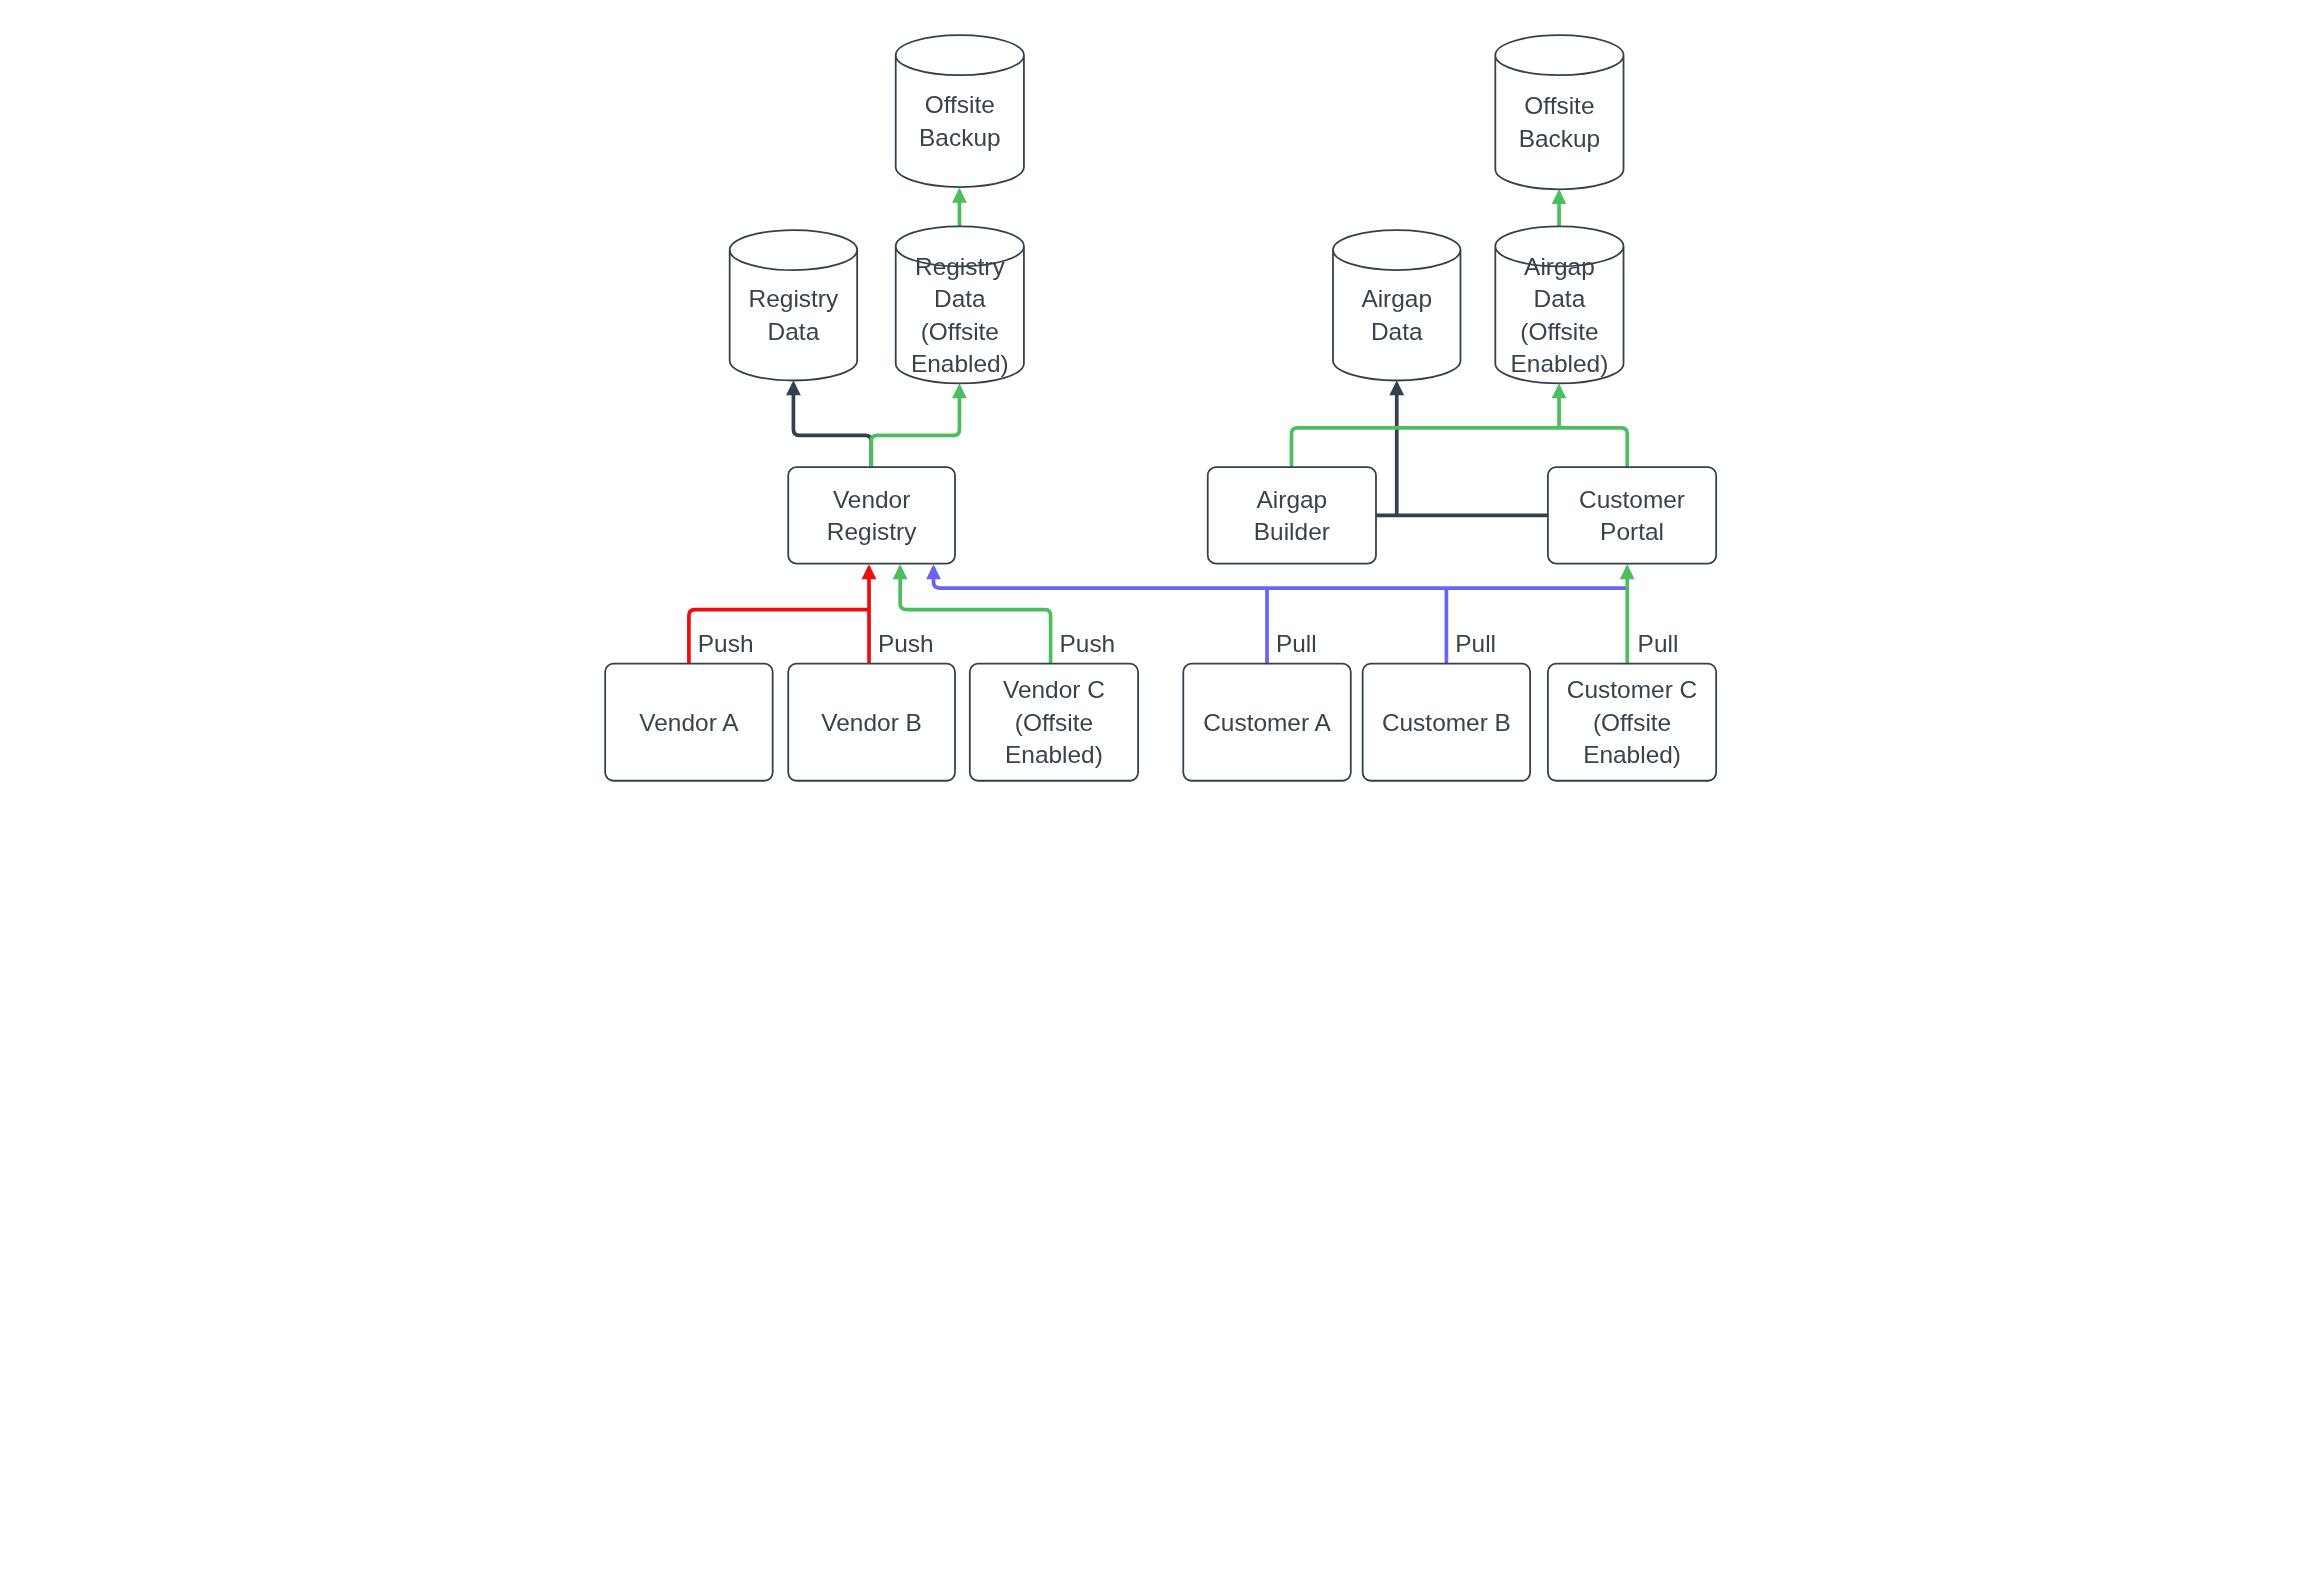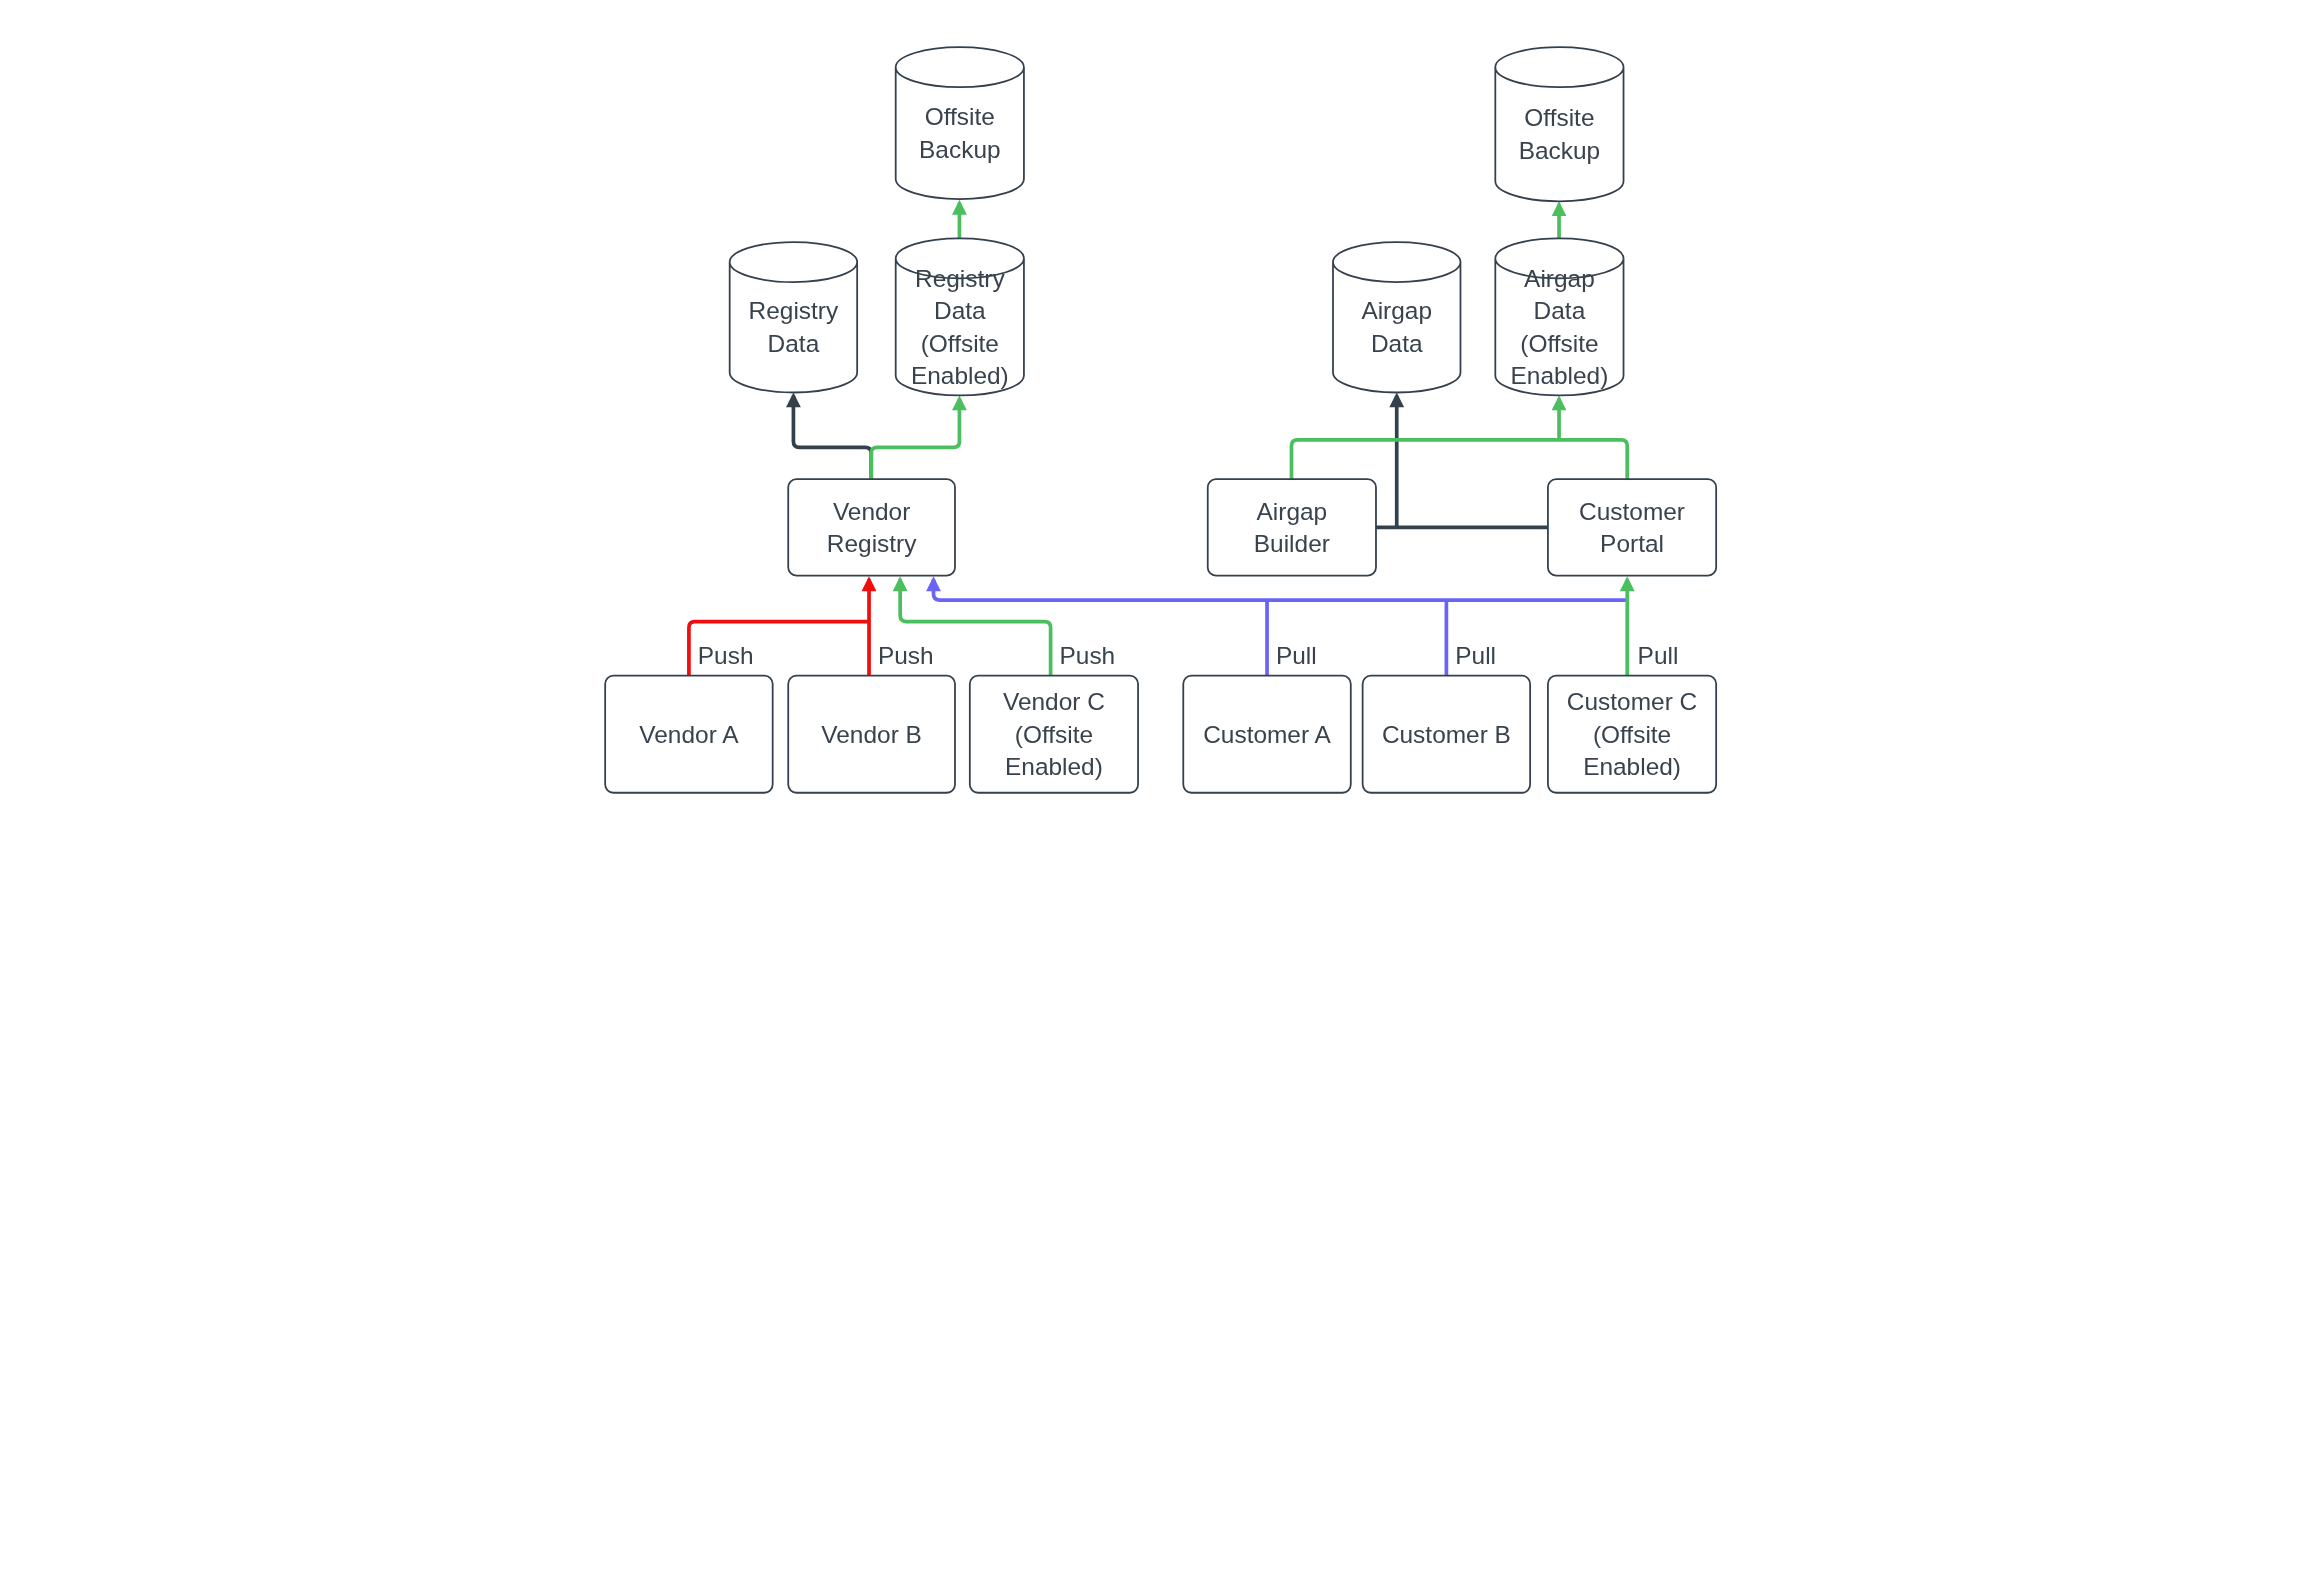--- a/index.html
+++ b/index.html
@@ -6,21 +6,21 @@
     margin: 0;
     padding: 0;
     background: #ffffff;
   }
   body {
     font-family: "Liberation Sans", sans-serif;
   }
   .diagram-wrap {
     width: 100%;
     max-width: 1154px;
-    margin: 16px auto;
+    margin: 4px auto;
     background: #7dd3fc;
   }
   svg {
     display: block;
     width: 100%;
     height: auto;
   }
   .node-shape {
     fill: #ffffff;
     stroke: #33404d;

